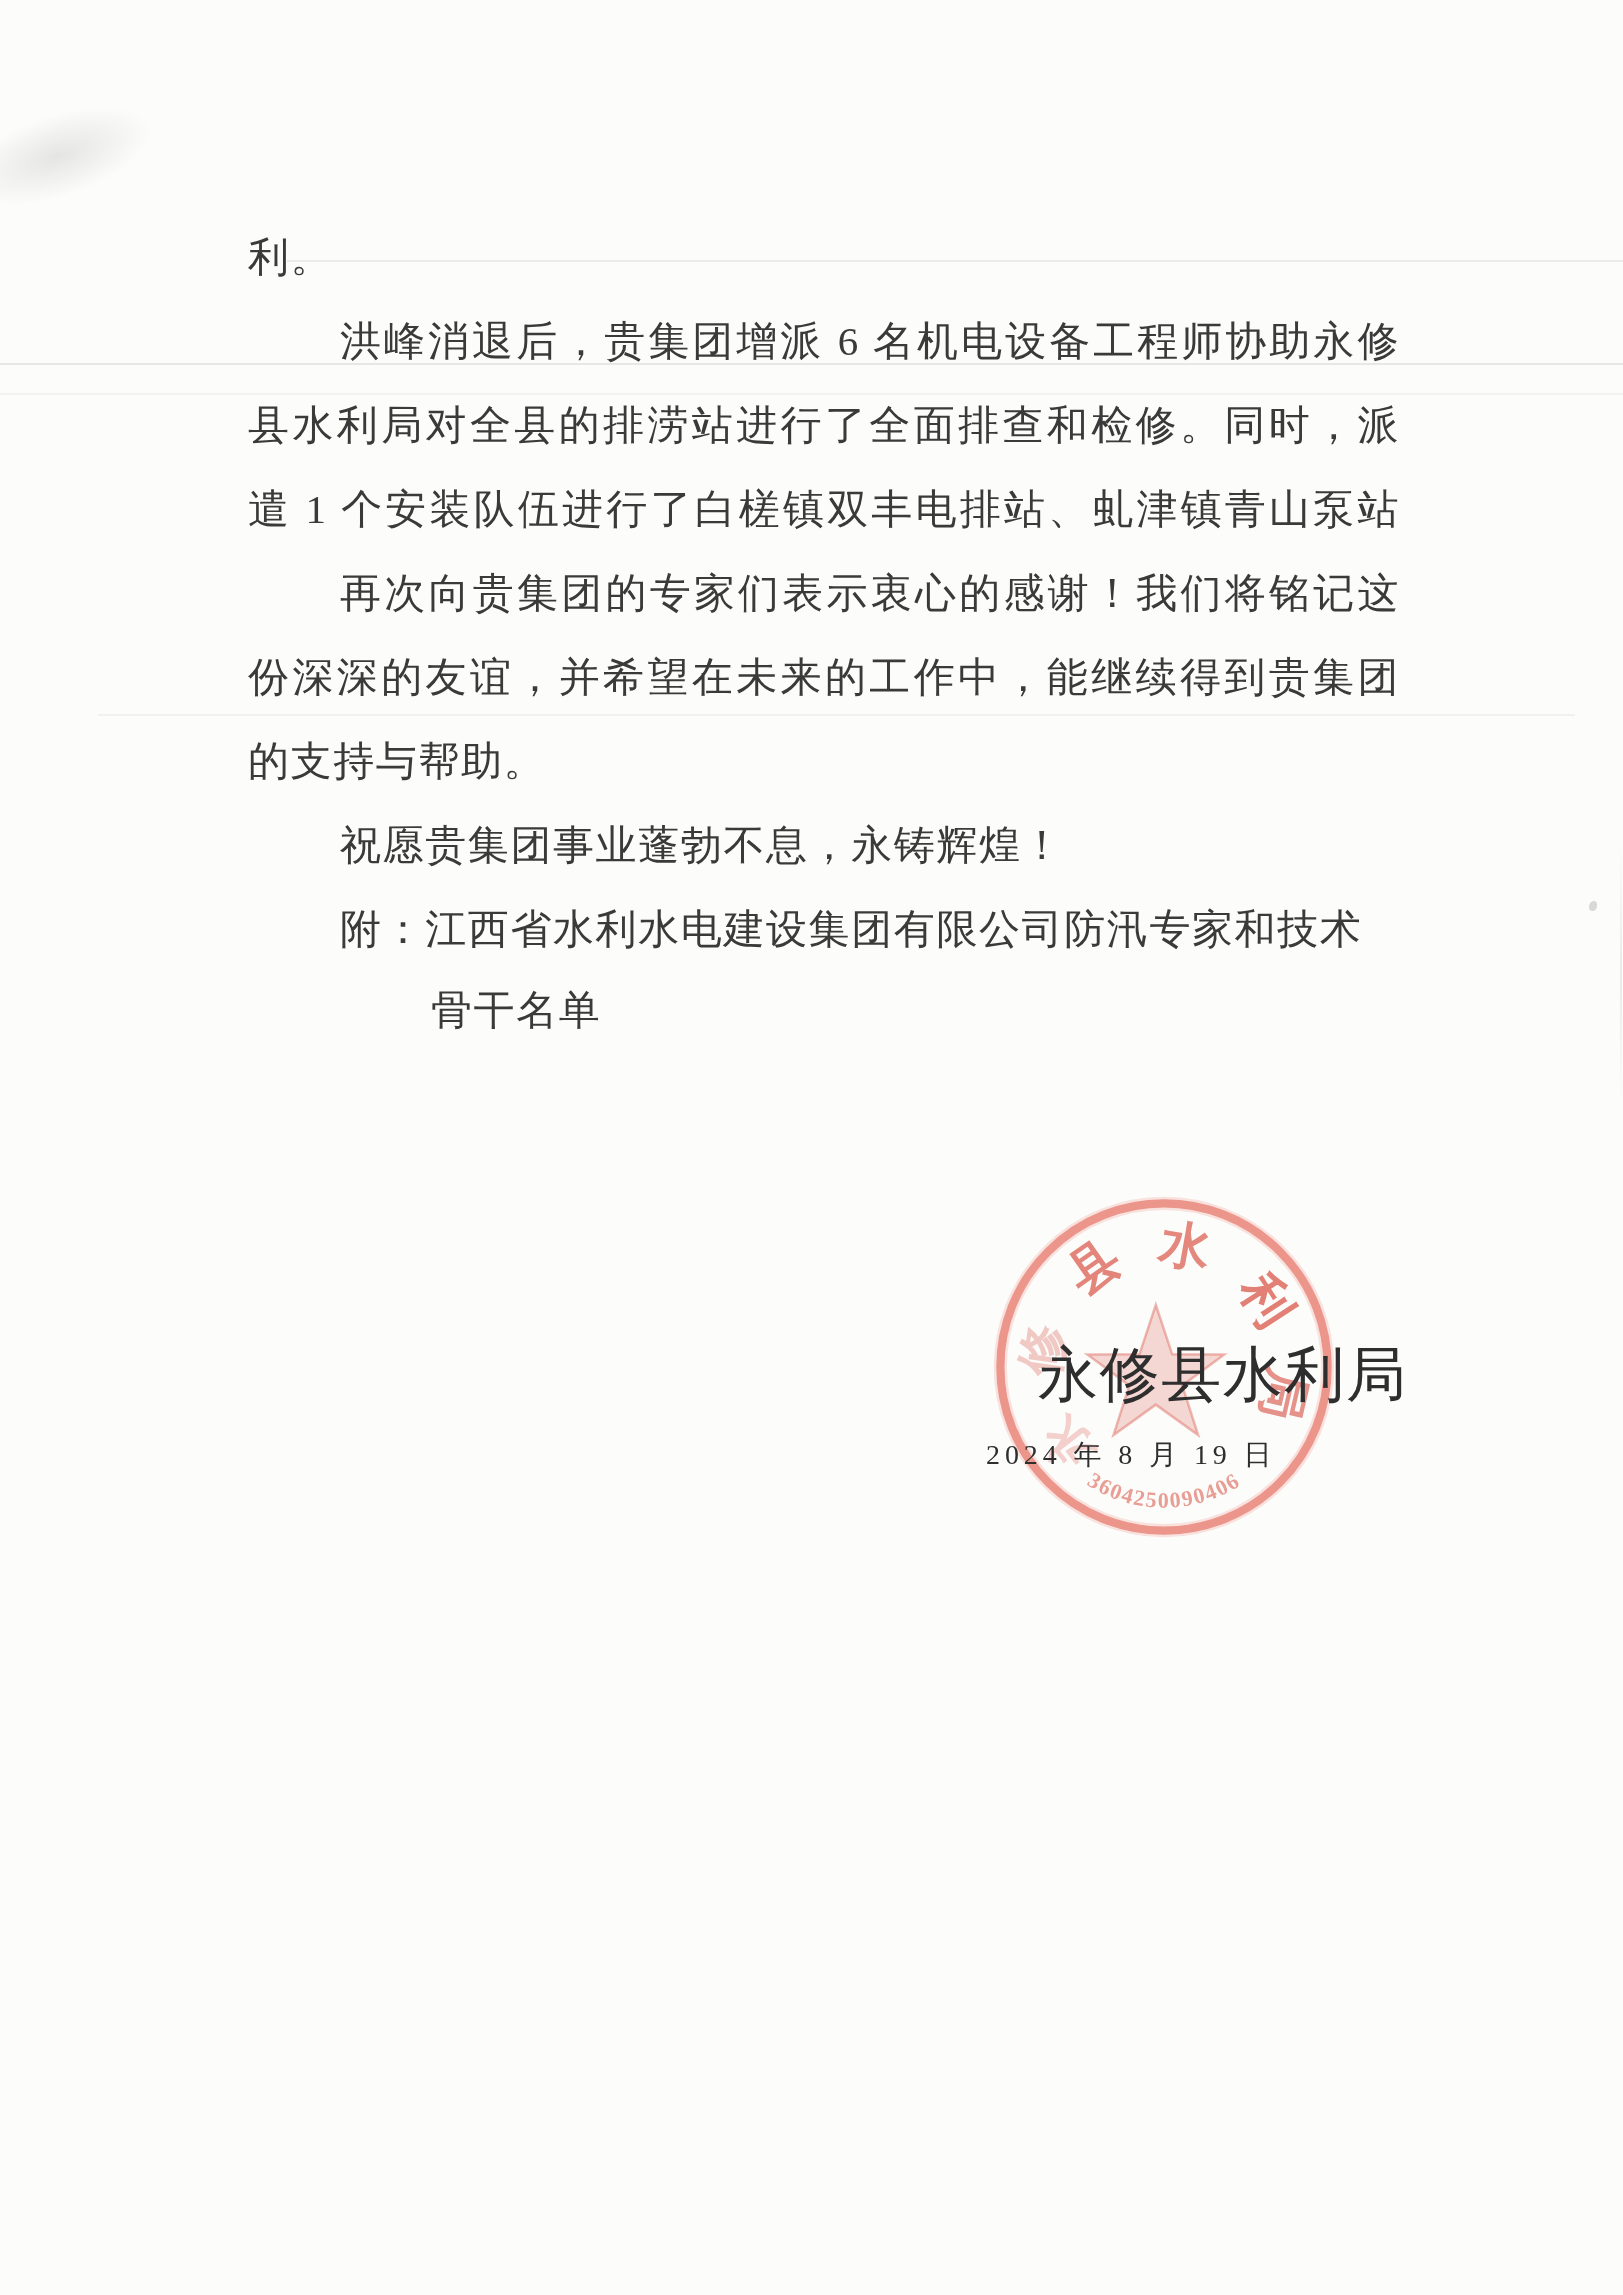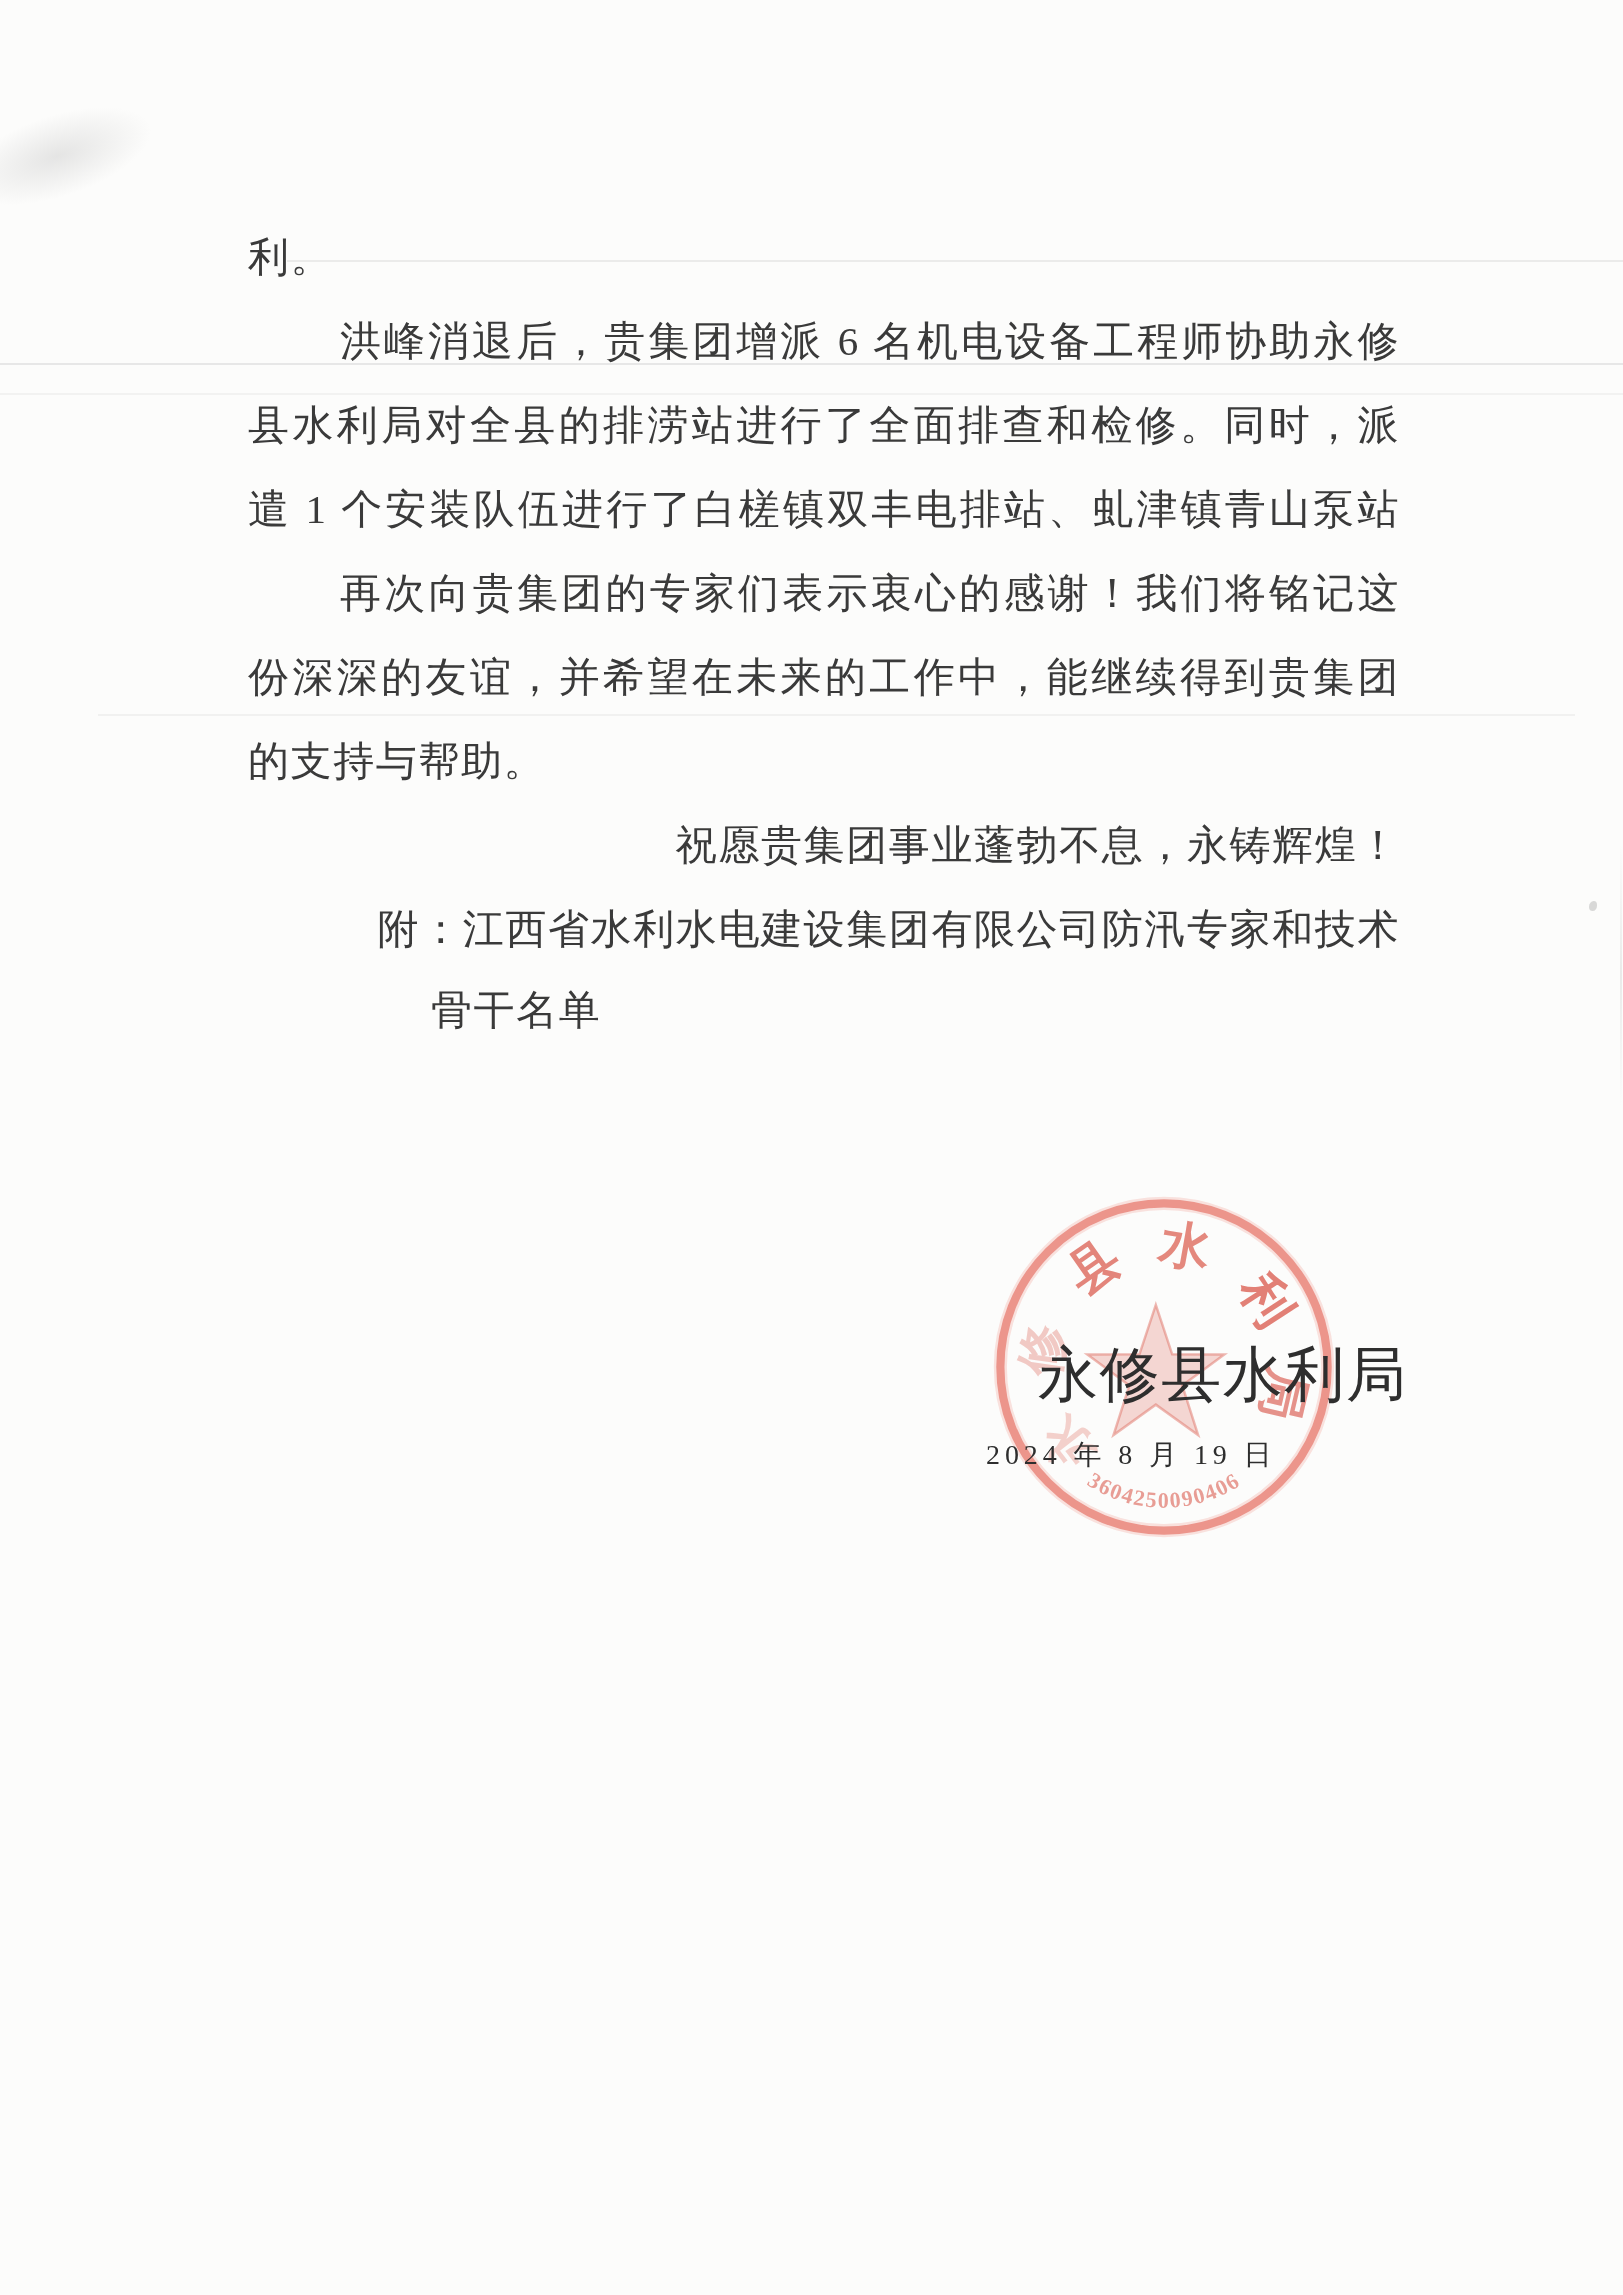--- a/index.html
+++ b/index.html
@@ -25,21 +25,21 @@
     font-size:41px;
     letter-spacing:1.6px;
     white-space:nowrap;
   }
   .letter-body p.j{
     white-space:normal;
     text-align:justify;
     text-align-last:justify;
     text-justify:inter-character;
   }
-  .ind{text-indent:92px;text-align:right;}
+  .ind{text-indent:92px;}
   .ind2{text-indent:183px;font-family:Liberation Mono, monospace;}
   
   .sign-org{
     position:absolute;
     left:1038px;top:1335px;
     font-size:60px;
     letter-spacing:1.6px;
     color:#2e2e2e;
     z-index:3;
     white-space:nowrap;

